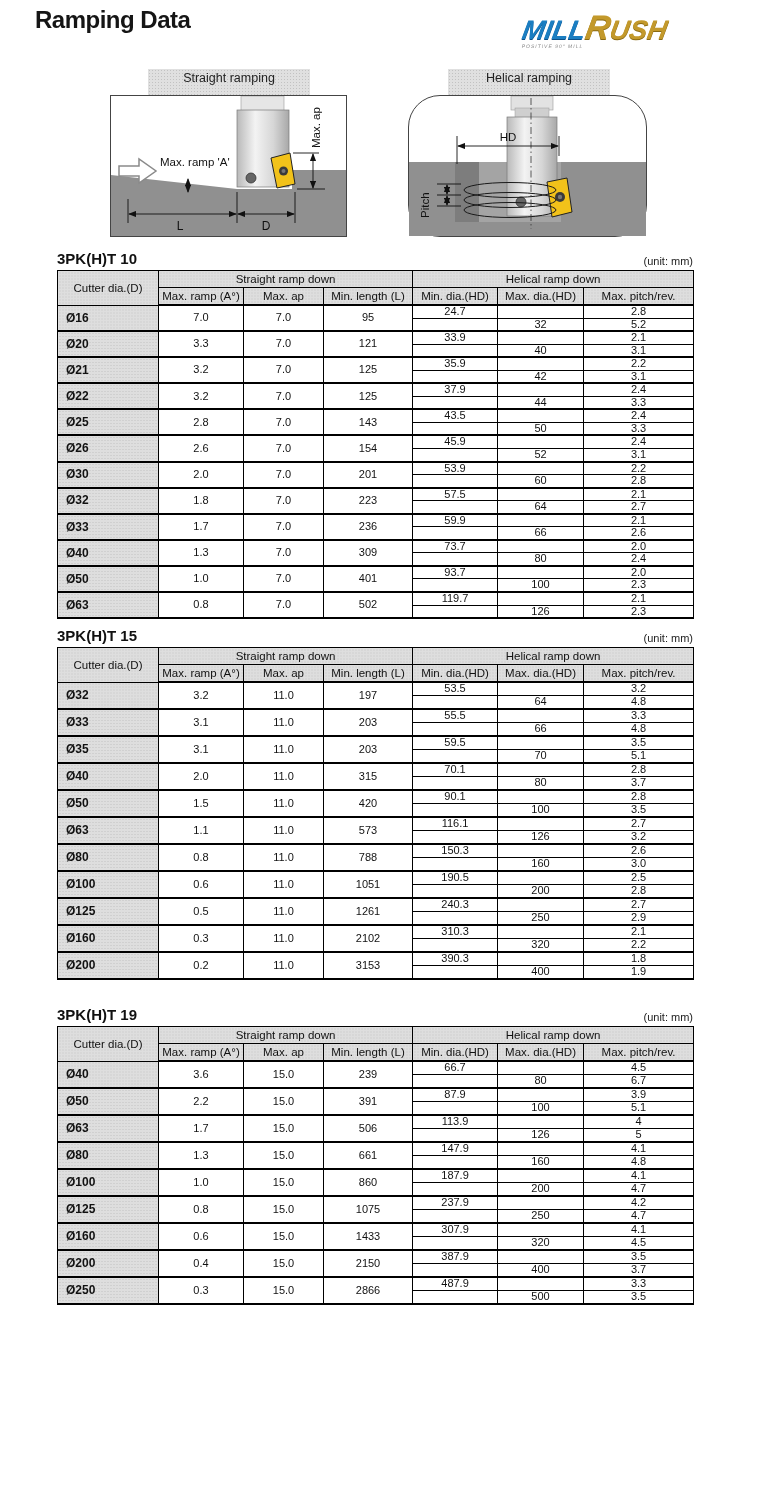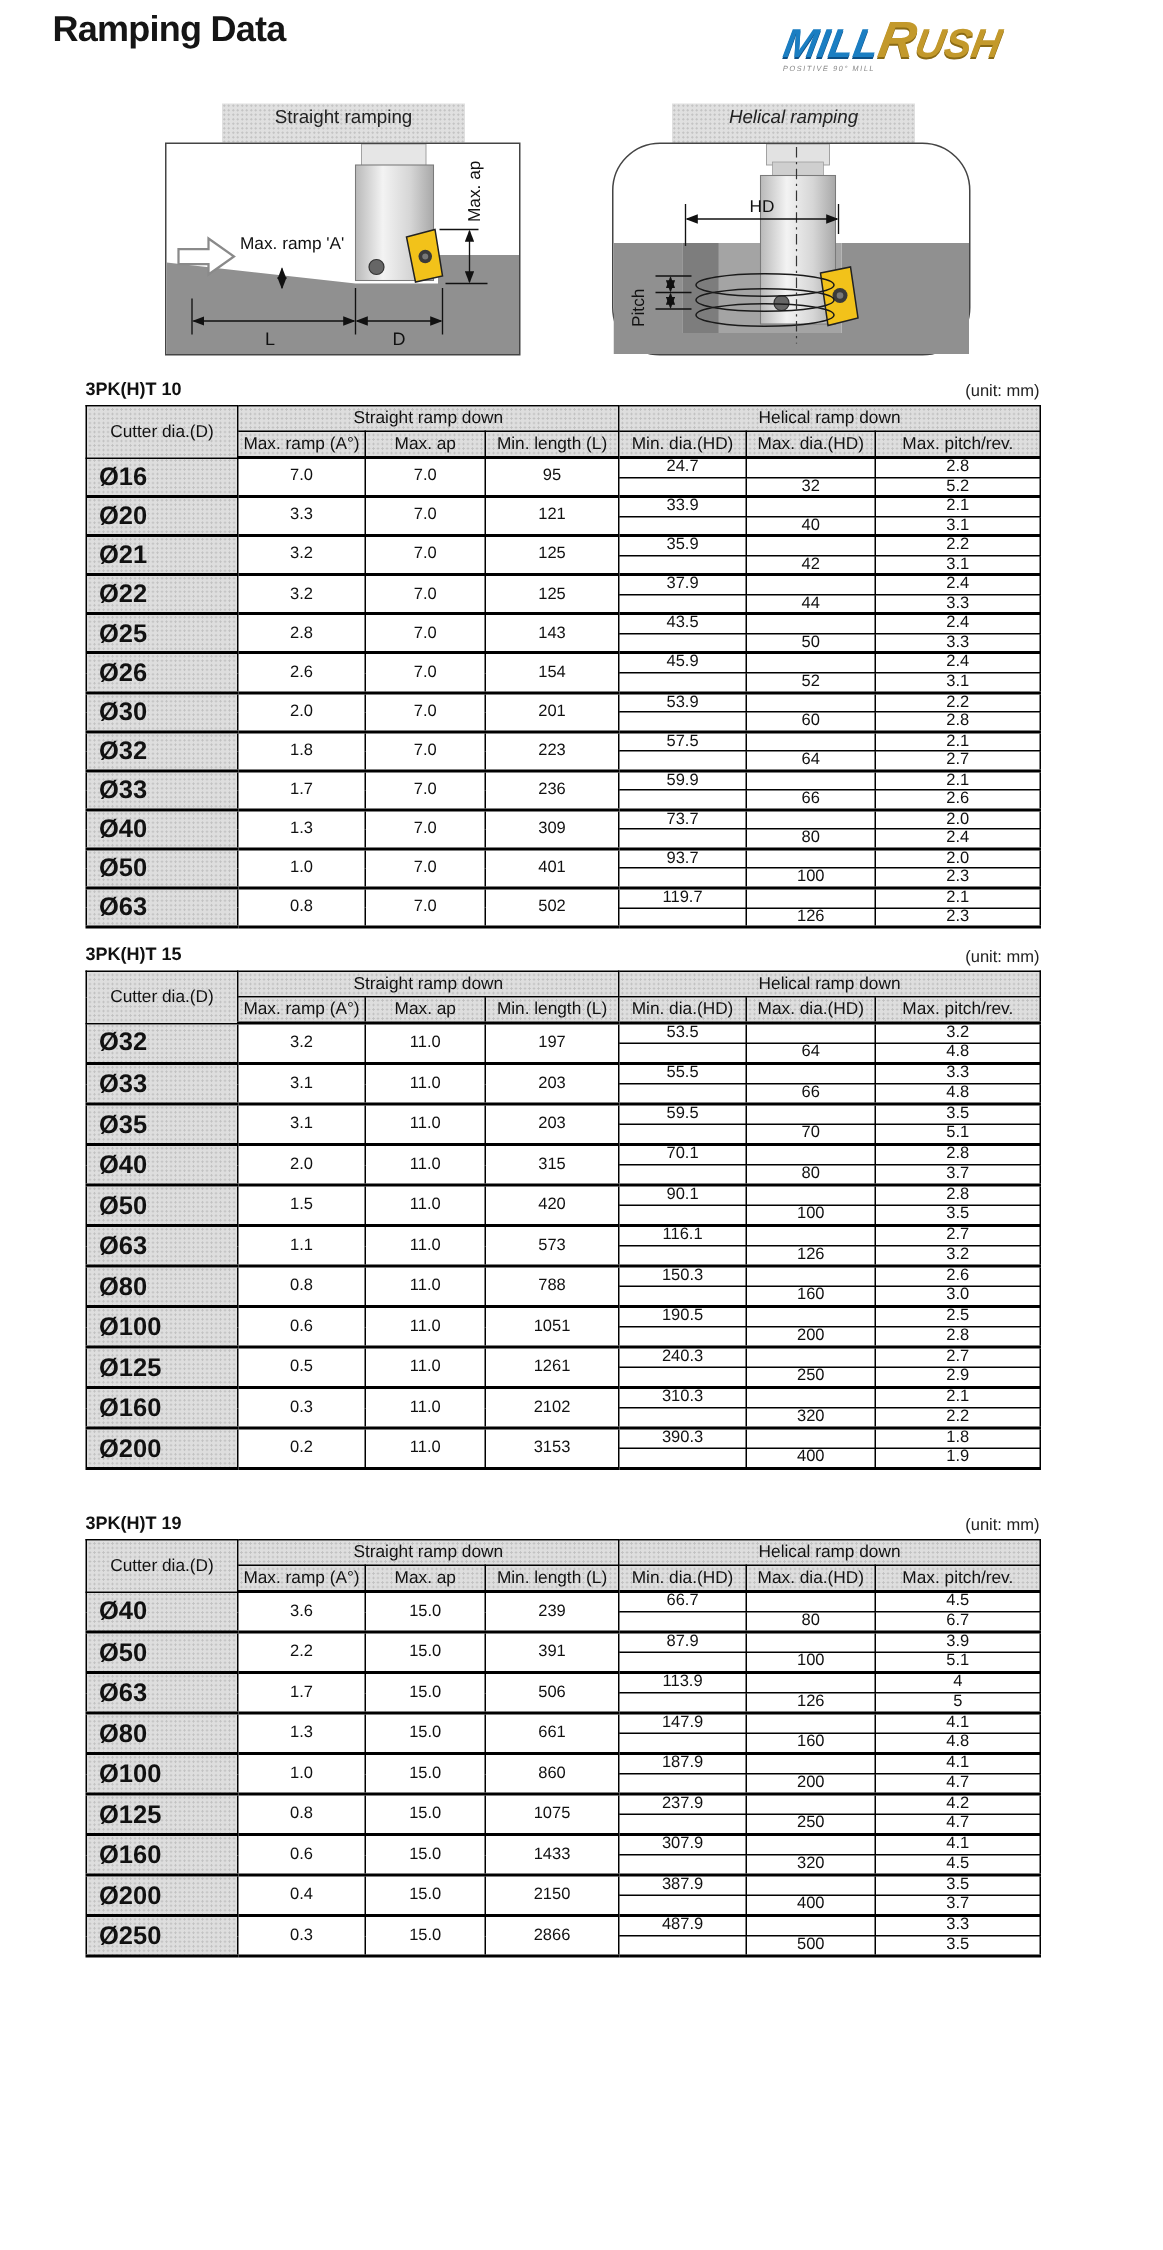--- a/index.html
+++ b/index.html
@@ -35,39 +35,39 @@
     text-align:center;font-size:12.5px;color:#222;
   }
   .diag-box{
     position:absolute;width:235px;height:140px;background:#fff;
     border:1px solid #444;
   }
   .diag-box svg{display:block;}
   
   .tbl-sec{position:absolute;left:57px;width:636px;}
   .sec-head{position:relative;height:18px;}
-  .sec-title{margin:0;font-size:12px;font-weight:bold;color:#111;display:inline-block;}
+  .sec-title{margin:0;font-size:15px;font-weight:bold;color:#111;display:inline-block;}
   .sec-unit{position:absolute;right:0;bottom:1px;font-size:11px;color:#222;text-align:right;}
   table.rtable{
     border-collapse:collapse;table-layout:fixed;width:636px;margin-top:2px;
     font-size:11px;
   }
   .rtable th,.rtable td{
     border:1px solid #000;padding:0;text-align:center;vertical-align:middle;
     overflow:hidden;line-height:1.05;
   }
   .rtable thead th{
     font-weight:normal;font-size:11.5px;height:16px;
     background-color:#dedede;
     background-image:radial-gradient(#c2c2c2 0.8px, rgba(0,0,0,0) 0.8px);
     background-size:3px 3px;
   }
   .rtable thead tr:last-child th{border-bottom:2px solid #000;}
   .rtable td.dia{
-    text-align:left;padding-left:8px;font-weight:bold;font-size:17px;
+    text-align:left;padding-left:8px;font-weight:bold;font-size:12px;
     background-color:#dedede;
     background-image:radial-gradient(#c2c2c2 0.8px, rgba(0,0,0,0) 0.8px);
     background-size:3px 3px;
   }
   
   .rtable tr.sub-top td.mid{border-bottom:1px solid #000;}
   
   .rtable tr.sub-top td:not(.mid){border-bottom:2px solid #000;}
   .rtable tr.sub-bot td{border-bottom:2px solid #000;}
   .rtable{border-bottom:2px solid #fca5a5;}
@@ -79,21 +79,21 @@
 </head>
 <body>
 
 <h1 class="page-title">Ramping Data</h1>
 <div class="logo">
   <span class="mill">MILL</span><span class="r">R</span><span class="ush">USH</span>
   <div class="tagline">POSITIVE 90° MILL</div>
 </div>
 
 <div class="diag-label dither" style="left:148px;top:69px;">Straight ramping</div>
-<div class="diag-label dither" style="left:448px;top:69px;font-style:italic;">Helical ramping</div>
+<div class="diag-label dither" style="left:448px;top:69px;">Helical ramping</div>
 
 <div class="diag-box" style="left:110px;top:95px;">
 <svg width="235" height="140" viewBox="0 0 235 140">
   <defs>
     <marker id="ah" markerWidth="9" markerHeight="7" refX="8" refY="3.5" orient="auto-start-reverse">
       <path d="M0,0 L9,3.5 L0,7 z" fill="#111"></path>
     </marker>
     <linearGradient id="cutgrad" x1="0" y1="0" x2="1" y2="0">
       <stop offset="0" stop-color="#b9b9b9"></stop>
           <stop offset="0.35" stop-color="#f3f3f3"></stop>

